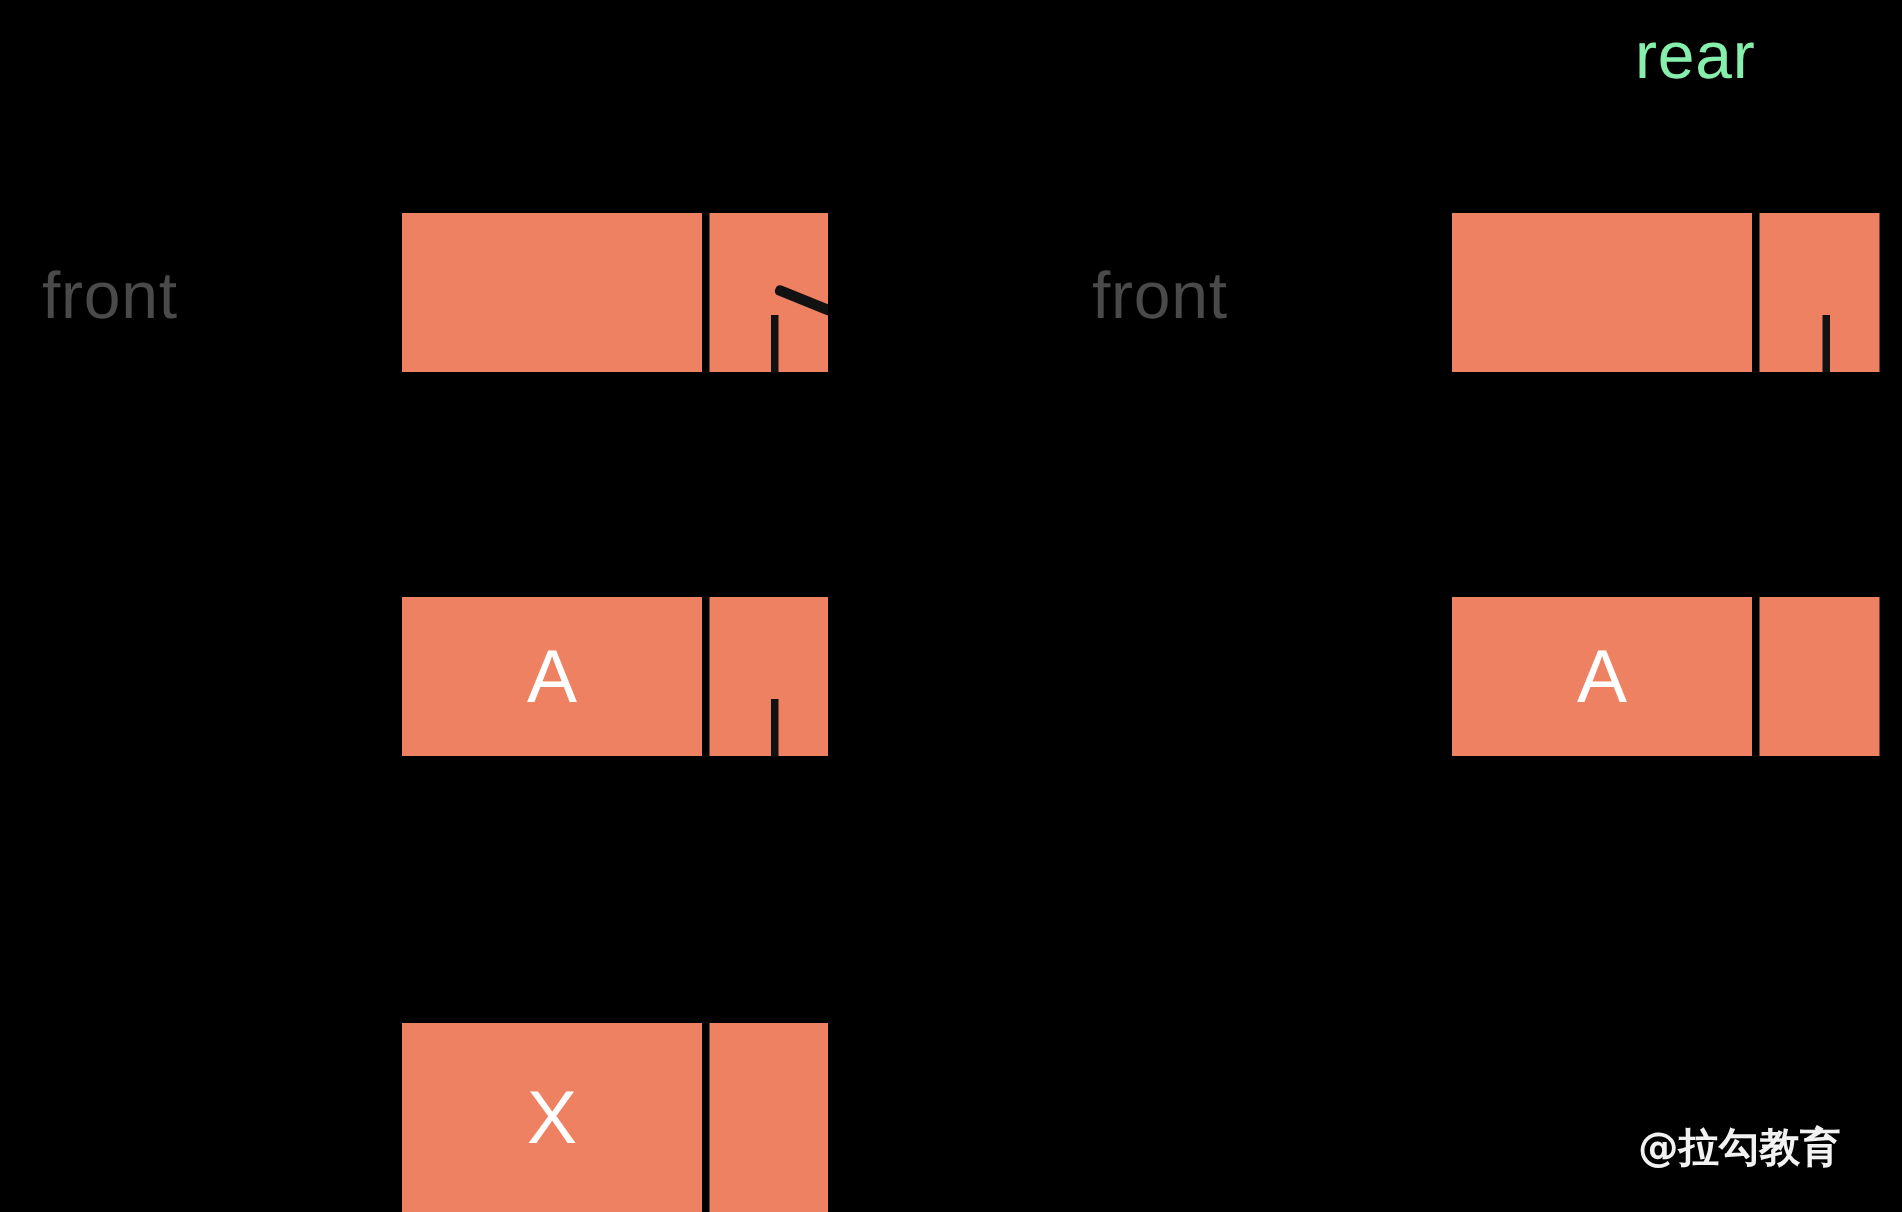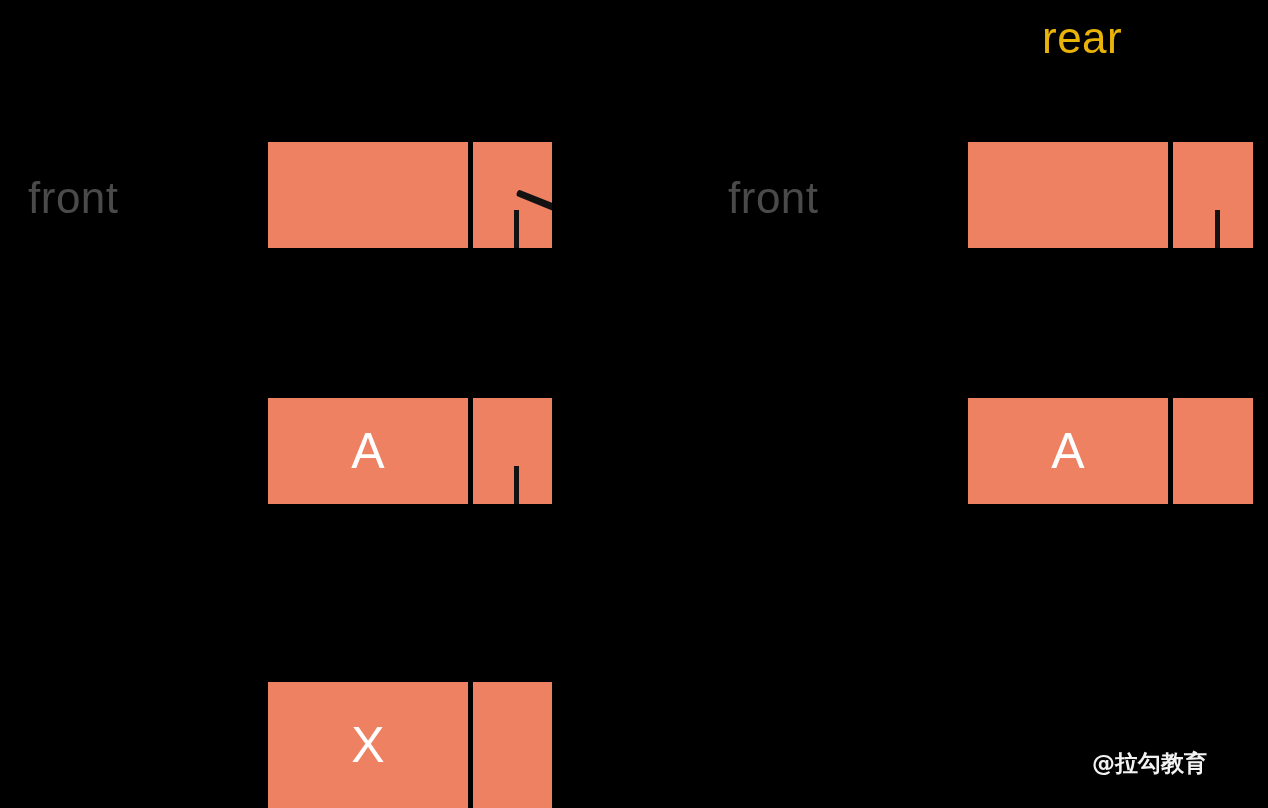--- a/index.html
+++ b/index.html
@@ -77,36 +77,36 @@
     background: #121212;
     border-radius: 3px;
     transform-origin: left center;
   }
 
   
   .watermark {
     position: absolute;
     color: #ffffff;
     font-family: "DejaVu Sans", sans-serif;
-    font-size: 23px;
+    font-size: 27px;
     font-weight: bold;
     line-height: 1;
     white-space: nowrap;
     opacity: 0.95;
   }
 </style>
 </head>
 <body>
 
 <div id="stage" style="width: 1268px; height: 808px; background: rgb(0, 0, 0);">
 
   <div id="labels-layer">
       <div class="label" style="left: 28px; top: 176px; color: rgb(74, 74, 74);">front</div>
       <div class="label" style="left: 728px; top: 176px; color: rgb(74, 74, 74);">front</div>
-      <div class="label" style="left: 1042px; top: 16px; color: #eab308;">rear</div>
+      <div class="label" style="left: 1090px; top: 16px; color: #86efac;">rear</div>
     </div>
 
   <div id="nodes-layer">
       <div class="node" style="left: 268px; top: 142px; height: 106px;">
         <div class="cell cell-data" style="width: 200px; background: rgb(239, 129, 99);">
           <span class="cell-text" style="color: rgb(255, 255, 255);"></span>
         </div>
         <div class="divider"></div>
         <div class="cell cell-ptr" style="width: 79px; background: rgb(239, 129, 99);">
           <span class="ptr-tick" style="background: rgb(18, 18, 18); left: 41px; height: 38px;"></span>

